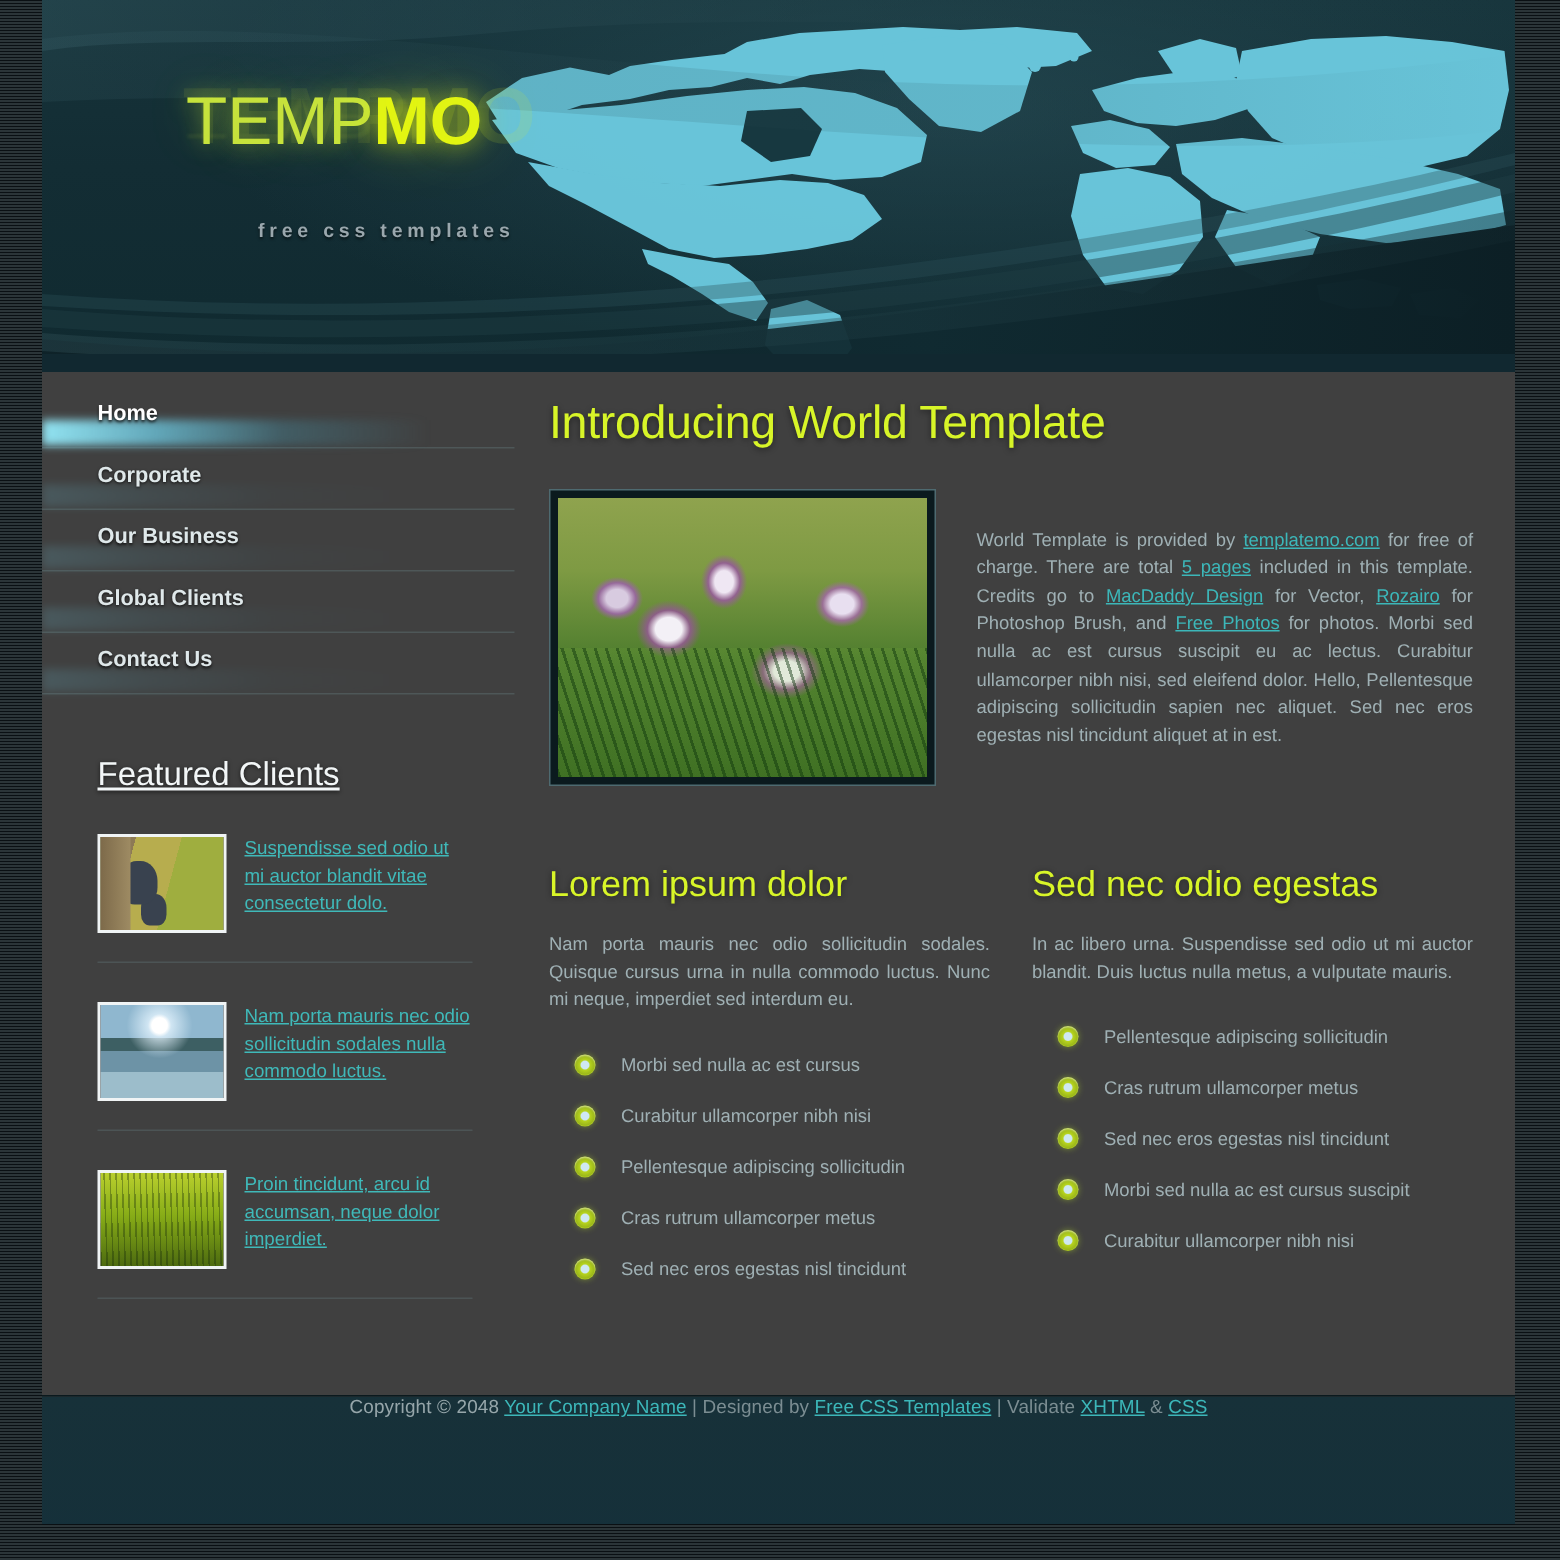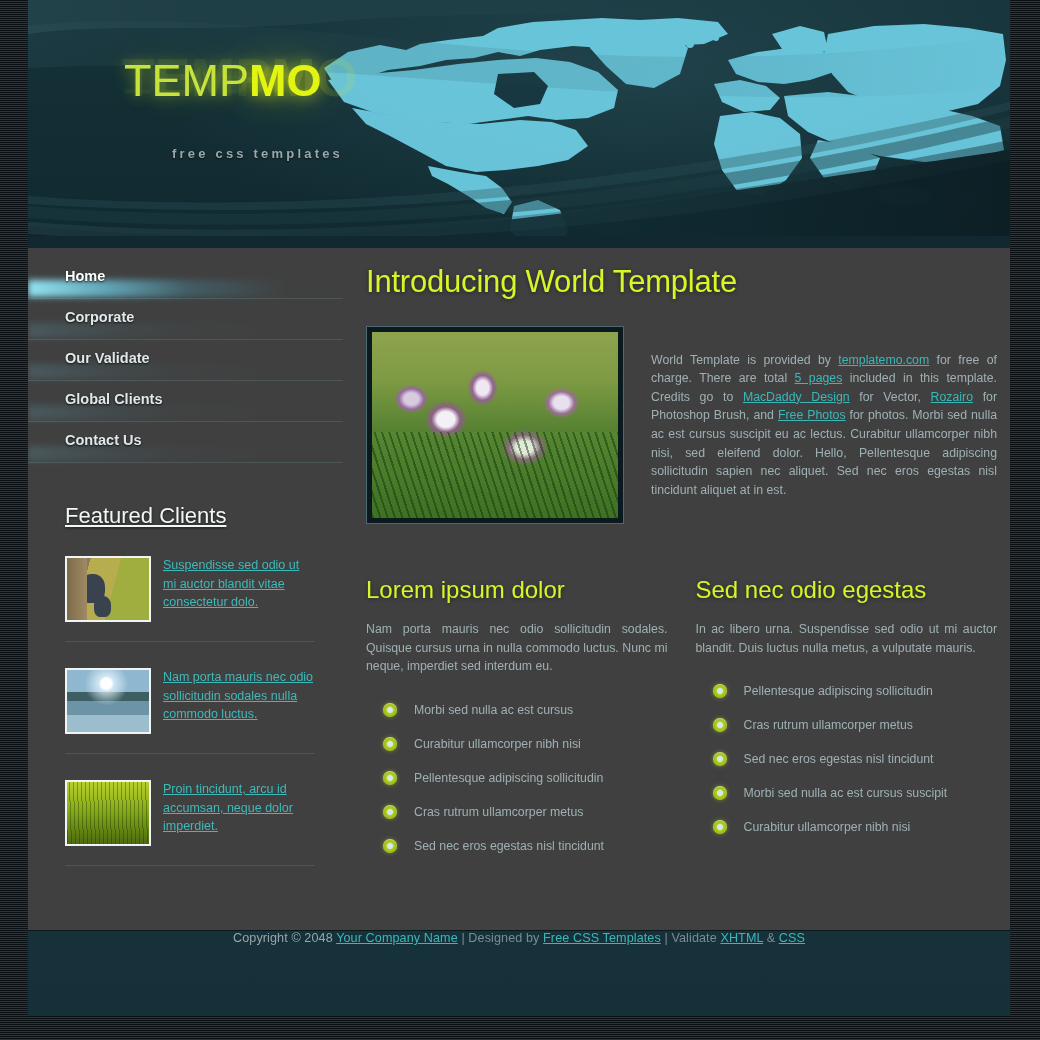--- a/index.html
+++ b/index.html
@@ -91,21 +91,21 @@
     font-weight:bold;
     letter-spacing:3.2px;
     color:#9aa7ad;
     z-index:6;
     text-shadow:0 1px 2px rgba(0,0,0,.6);
   }
 
   
   .body-wrap { display:flex; min-height:682px; }
   .sidebar { width:315px; padding:0; }
-  .content { flex:1; padding:0 13px 0 14px; }
+  .content { flex:1; padding:0 28px 0 14px; }
 
   
   .nav { margin-top:10px; }
   .nav-item {
     position:relative;
     display:block;
     height:41px;
     line-height:36px;
     padding-left:37px;
     font-size:14.5px;
@@ -387,21 +387,21 @@
     <div class="tagline">free css templates</div>
   </div>
 
   <div class="body-wrap">
 
     <div class="sidebar">
 
       <nav class="nav">
         <a class="nav-item active" href="#"><span>Home</span></a>
         <a class="nav-item" href="#"><span>Corporate</span></a>
-        <a class="nav-item" href="#"><span>Our Validate</span></a>
+        <a class="nav-item" href="#"><span>Our Business</span></a>
         <a class="nav-item" href="#"><span>Global Clients</span></a>
         <a class="nav-item" href="#"><span>Contact Us</span></a>
       </nav>
 
       <h2 class="feat-head">Featured Clients</h2>
 
       <div class="client">
         <div class="client-thumb">
             <div class="th-bird"></div>
           </div>

